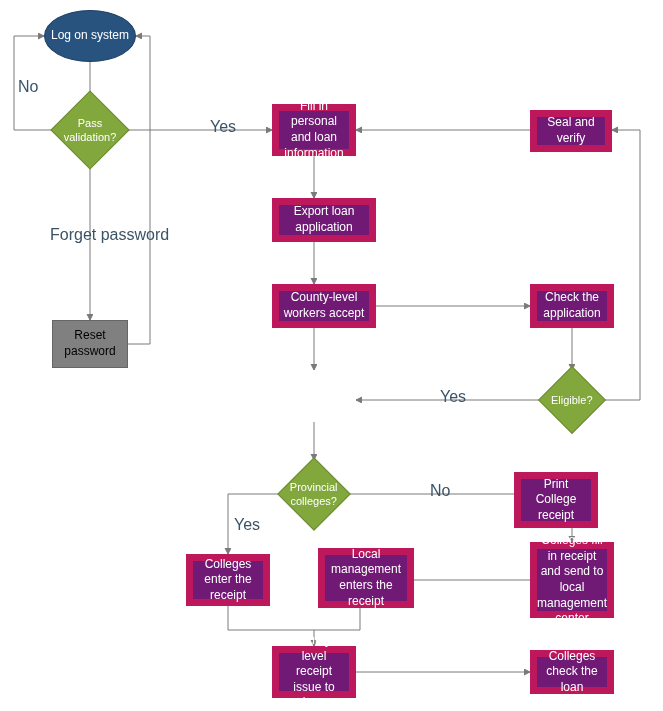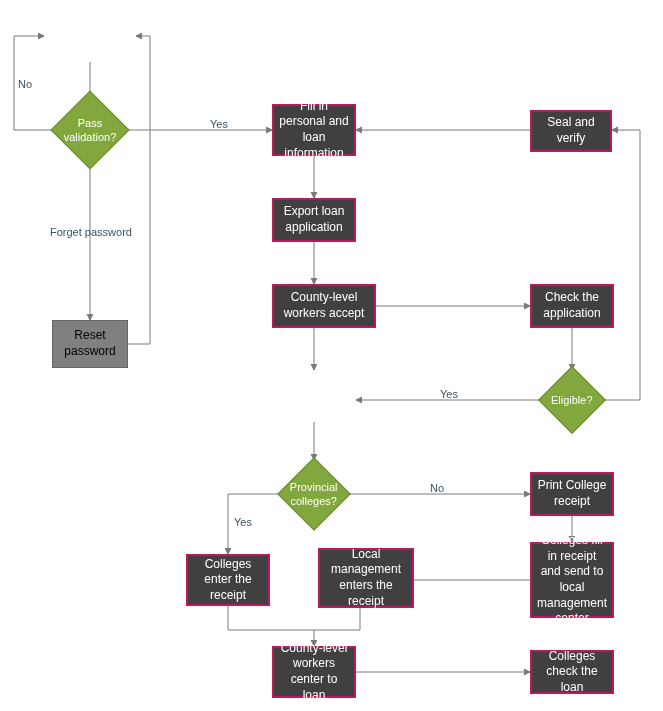--- a/index.html
+++ b/index.html
@@ -1,23 +1,23 @@
 <!DOCTYPE html>
 <html><head>
 <meta charset="utf-8">
 <style>
 html,body{margin:0;padding:0;font-family:"Segoe UI",Arial,sans-serif;font-size:12px;color:#3a5367;background:#fff}
 .canvas{position:relative;width:663px;height:711px}
 .node{position:absolute;display:flex;align-items:center;justify-content:center;text-align:center;padding:4px;box-sizing:border-box;line-height:1.3}
-.process{background:#404040;color:#fff;border:2px solid #be185d}
+.process{background:#701a75;color:#fff;border:7px solid #be185d}
 .reset{background:#808080;color:#000000;border:1px solid #666}
 .start{background:#27537e;color:#fff;border:1px solid #1e3f60;border-radius:50%}
 .decision{transform:rotate(45deg);background:#82a83d;border:1px solid #6a8a32}
 .decision span{display:block;transform:rotate(-45deg);color:#fff;text-align:center;font-size:11px}
-.edge-label{position:absolute;font-size:11px;color:#3a5367;background:transparent}
+.edge-label{position:absolute;font-size:16px;color:#3a5367;background:transparent}
 svg{position:absolute;top:0;left:0}
 svg line,svg path{stroke:#7a7a7a;stroke-width:1;fill:none}
 .arrow{fill:#7a7a7a}
 </style>
 </head>
 <body>
 
 <div class="canvas">
 
 <svg width="663" height="711">
@@ -63,78 +63,81 @@
 
 <line x1="530" y1="580" x2="402" y2="580" marker-end="url(#ah)"></line>
 
 <path d="M228 606 L228 630 L314 630 L314 646" marker-end="url(#ah)"></path>
 
 <path d="M360 608 L360 630 L314 630"></path>
 
 <line x1="356" y1="672" x2="530" y2="672" marker-end="url(#ah)"></line>
 </svg>
 
+<div class="node start" style="left:44px;top:10px;width:92px;height:52px">
+      <span>Log on system</span>
+    </div>
 
 <div class="node decision" style="left:62px;top:102px;width:56px;height:56px">
       <span>Pass validation?</span>
     </div>
 
 <div class="edge-label" style="left:50px;top:226px">Forget password</div>
 
 <div class="node reset" style="left:52px;top:320px;width:76px;height:48px">
       <span>Reset password</span>
     </div>
 
 <div class="node process" style="left:272px;top:104px;width:84px;height:52px">
       <span>Fill in personal and loan information</span>
     </div>
 
 <div class="node process" style="left:530px;top:110px;width:82px;height:42px">
       <span>Seal and verify</span>
     </div>
 
-<div class="node process" style="left:272px;top:198px;width:84px;height:44px">
+<div class="node process" style="left:272px;top:198px;width:104px;height:44px">
       <span>Export loan application</span>
     </div>
 
 <div class="node process" style="left:272px;top:284px;width:104px;height:44px">
       <span>County-level workers accept</span>
     </div>
 
 <div class="node process" style="left:530px;top:284px;width:84px;height:44px">
       <span>Check the application</span>
     </div>
 
 <div class="node decision" style="left:548px;top:376px;width:48px;height:48px">
       <span>Eligible?</span>
     </div>
 
 
 <div class="node decision" style="left:288px;top:468px;width:52px;height:52px">
       <span>Provincial colleges?</span>
     </div>
 
-<div class="node process" style="left:530px;top:472px;width:84px;height:44px">
+<div class="node process" style="left:514px;top:472px;width:84px;height:56px">
       <span>Print College receipt</span>
     </div>
 
 <div class="node process" style="left:530px;top:542px;width:84px;height:76px">
       <span>Colleges fill in receipt and send to local management center</span>
     </div>
 
 <div class="node process" style="left:186px;top:554px;width:84px;height:52px">
       <span>Colleges enter the receipt</span>
     </div>
 
 <div class="node process" style="left:318px;top:548px;width:96px;height:60px">
       <span>Local management enters the receipt</span>
     </div>
 
 <div class="node process" style="left:272px;top:646px;width:84px;height:52px">
-      <span>County-level workers center to loan</span>
+      <span>County-level receipt issue to loan</span>
     </div>
 
 <div class="node process" style="left:530px;top:650px;width:84px;height:44px">
       <span>Colleges check the loan</span>
     </div>
 
 <div class="edge-label" style="left:18px;top:78px">No</div>
 <div class="edge-label" style="left:210px;top:118px">Yes</div>
 <div class="edge-label" style="left:440px;top:388px">Yes</div>
 <div class="edge-label" style="left:234px;top:516px">Yes</div>

